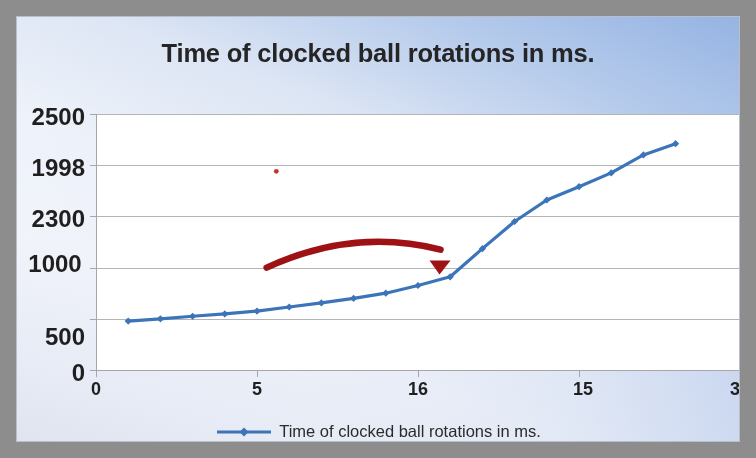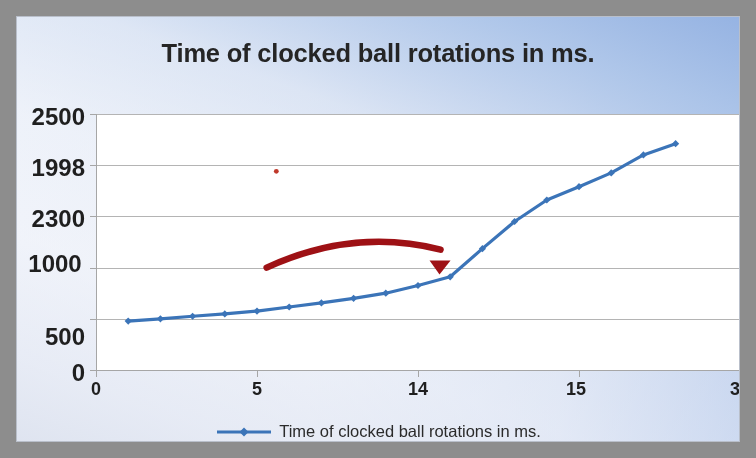--- a/index.html
+++ b/index.html
@@ -148,22 +148,22 @@
     <div id="xticks">
         <div class="xtick-mark" style="left: 79px; background: rgb(166, 166, 166);"></div>
         <div class="xtick-mark" style="left: 240px; background: rgb(166, 166, 166);"></div>
         <div class="xtick-mark" style="left: 401px; background: rgb(166, 166, 166);"></div>
         <div class="xtick-mark" style="left: 562px; background: rgb(166, 166, 166);"></div>
         <div class="xtick-mark" style="left: 723px; background: rgb(166, 166, 166);"></div>
       </div>
     <div id="xlabels">
         <div class="xlabel" style="left: 79px; color: rgb(31, 31, 31);">0</div>
         <div class="xlabel" style="left: 240px; color: rgb(31, 31, 31);">5</div>
-        <div class="xlabel" style="left: 401px; color: rgb(31, 31, 31);">14</div>
-        <div class="xlabel" style="left: 544px; color: rgb(31, 31, 31); text-align: right;">15</div>
+        <div class="xlabel" style="left: 401px; color: rgb(31, 31, 31);">16</div>
+        <div class="xlabel" style="left: 566px; color: rgb(31, 31, 31);">15</div>
         <div class="xlabel" style="left: 723px; color: rgb(31, 31, 31);">30</div>
       </div>
 
     <svg id="series-svg" width="645" height="257">
         <polyline points="32.2,207.0528 64.4,204.8 96.6,202.24 128.8,199.88479999999998 161,197.12 193.2,193.024 225.39999999999998,188.928 257.6,184.32 289.8,179.2 322,171.51999999999998 354.20000000000005,162.816 386.4,134.656 418.6,107.52000000000001 450.79999999999995,86.01599999999999 483,72.70400000000001 515.2,58.879999999999995 547.4,40.96000000000001 579.6,29.695999999999998" fill="none" stroke="#3b74b8" stroke-width="3.2" stroke-linejoin="round" stroke-linecap="round"></polyline>
         <polygon points="32.2,203.4528 35.800000000000004,207.0528 32.2,210.65279999999998 28.6,207.0528" fill="#3b74b8"></polygon>
         <polygon points="64.4,201.20000000000002 68,204.8 64.4,208.4 60.800000000000004,204.8" fill="#3b74b8"></polygon>
         <polygon points="96.6,198.64000000000001 100.19999999999999,202.24 96.6,205.84 93,202.24" fill="#3b74b8"></polygon>
         <polygon points="128.8,196.2848 132.4,199.88479999999998 128.8,203.48479999999998 125.20000000000002,199.88479999999998" fill="#3b74b8"></polygon>
         <polygon points="161,193.52 164.6,197.12 161,200.72 157.4,197.12" fill="#3b74b8"></polygon>

